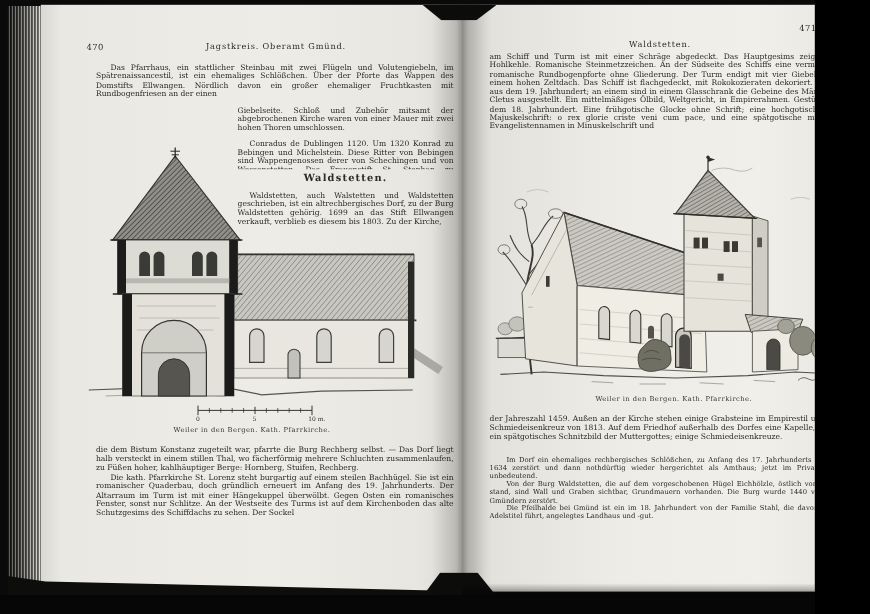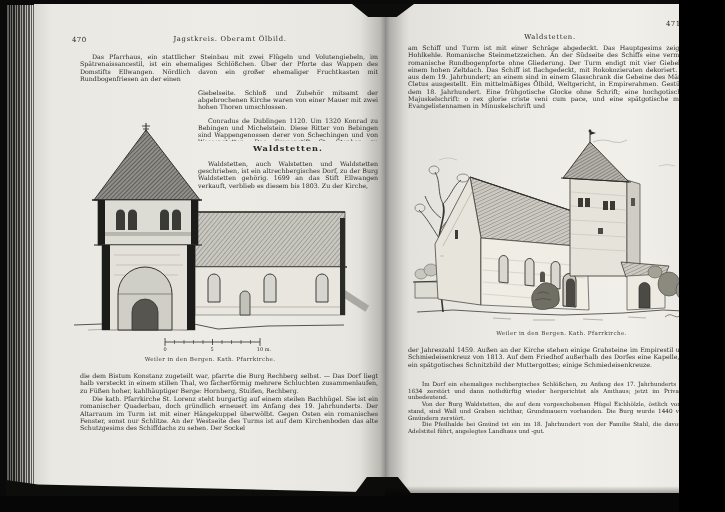--- a/index.html
+++ b/index.html
@@ -74,21 +74,21 @@
   <div class="abs right-edge"></div>
   <div class="abs gutter"></div>
   <div class="abs wedge-top"></div>
   <div class="abs wedge-bottom"></div>
   <div class="abs bottom-slant"></div>
   <div class="abs rp-bottom-shadow"></div>
   <div class="abs bottom-band"></div>
   <div class="abs smudge"></div>
 
   <div class="abs pgnum lp-num">470</div>
-  <div class="abs runhead lp-head">Jagstkreis. Oberamt Ölbild.</div>
+  <div class="abs runhead lp-head">Jagstkreis. Oberamt Gmünd.</div>
 
   <div class="abs body-text lp-p1">
     <p class="indent">Das Pfarrhaus, ein stattlicher Steinbau mit zwei Flügeln und Volutengiebeln, im Spätrenaissancestil, ist ein ehemaliges Schlößchen. Über der Pforte das Wappen des Domstifts Ellwangen. Nördlich davon ein großer ehemaliger Fruchtkasten mit Rundbogenfriesen an der einen</p>
   </div>
 
   <div class="abs col-text lp-col">
     <p>Giebelseite. Schloß und Zubehör mitsamt der abgebrochenen Kirche waren von einer Mauer mit zwei hohen Thoren umschlossen.</p>
     <p style="text-indent:10px">Conradus de Dublingen 1120. Um 1320 Konrad zu Bebingen und Michelstein. Diese Ritter von Bebingen sind Wappengenossen derer von Schechingen und von Wessenstetten. Das Frauenstift St. Stephan zu Augsburg ist 1695 Besitzer des Schlößchens und errichtet eine kath. Schloßkapelle. Das Domkapitel Ellwangen kam durch Kauf in den Besitz.</p>
   </div>
 

